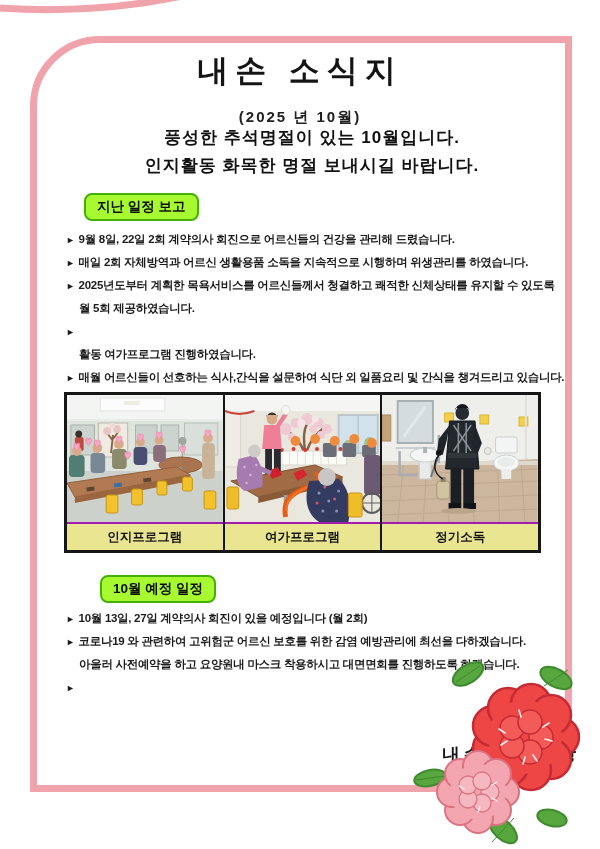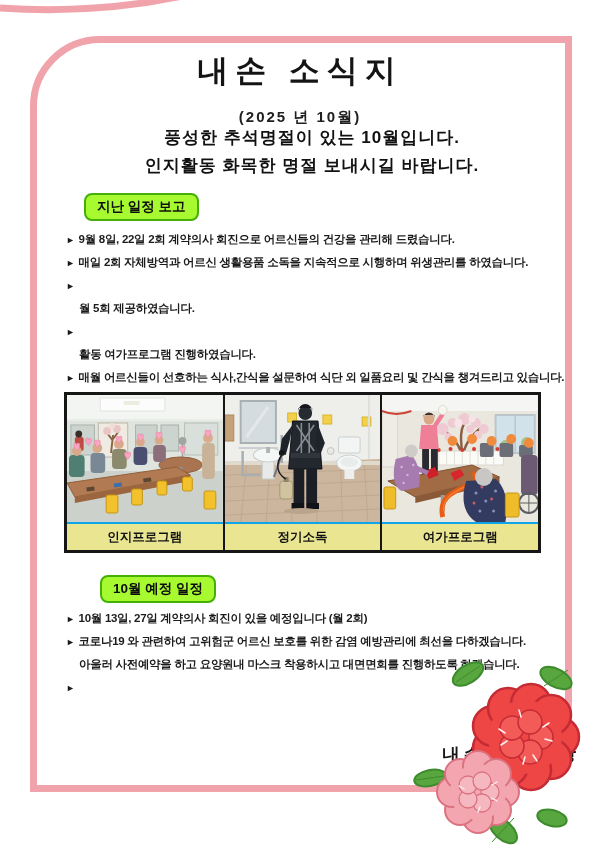--- a/index.html
+++ b/index.html
@@ -48,21 +48,21 @@
   .cont { padding-left:13px; }
   
   .photo-board {
     position:absolute; left:64px; top:392px; width:477px; height:161px;
     display:flex; gap:2px; border:3px solid #161616; background:#161616; z-index:2;
   }
   .photo-cell { flex:1; min-width:0; display:flex; flex-direction:column; }
   .photo-img { height:127px; overflow:hidden; background:#dfe4df; }
   .photo-img svg { display:block; width:100%; height:127px; }
   .photo-caption {
-    flex:1; background:#E9E591; border-top:2px solid #0ea5e9;
+    flex:1; background:#E9E591; border-top:2px solid #a21caf;
     display:flex; align-items:center; justify-content:center;
     font-size:12.5px; font-weight:bold; color:#111;
   }
   .signature {
     position:absolute; top:742px; left:0; width:580px; text-align:right;
     font-size:17.5px; font-weight:bold; letter-spacing:4px; color:#161616; z-index:2;
   }
   .flowers { position:absolute; left:400px; top:650px; z-index:5; }
 </style>
 </head>
@@ -88,20 +88,21 @@
     <div class="line">
         <span class="marker">►</span>
         <span>9월 8일, 22일 2회 계약의사 회진으로 어르신들의 건강을 관리해 드렸습니다.</span>
       </div>
     <div class="line">
         <span class="marker">►</span>
         <span>매일 2회 자체방역과 어르신 생활용품 소독을 지속적으로 시행하며 위생관리를 하였습니다.</span>
       </div>
     <div class="line">
         <span class="marker">►</span>
+        <span>2025년도부터 계획한 목욕서비스를  어르신들께서 청결하고 쾌적한 신체상태를 유지할 수 있도록</span>
       </div>
     <div class="line cont">
         <span>월 5회 제공하였습니다.</span>
       </div>
     <div class="line">
         <span class="marker">►</span>
       </div>
     <div class="line cont">
         <span>활동 여가프로그램 진행하였습니다.</span>
       </div>
@@ -171,84 +172,20 @@
             <use href="#ht" transform="translate(75,40)"></use>
             <use href="#ht" transform="translate(94,38)"></use>
             <use href="#ht" transform="translate(118,52)"></use>
             <use href="#ht" transform="translate(144,36)"></use>
             <use href="#ht" transform="translate(62,58)"></use>
             <use href="#ht" transform="translate(22,44)"></use>
           </g>
         </svg>
       </div>
       <div class="photo-caption">인지프로그램</div>
-    </div>
-
-    <div class="photo-cell">
-      <div class="photo-img">
-        <svg viewBox="0 0 159 127" preserveAspectRatio="none">
-          <rect x="0" y="0" width="159" height="127" fill="#EEEFEB"></rect>
-          <polygon points="0,70 159,64 159,127 0,127" fill="#CDB69E"></polygon>
-          <g stroke="#BCA58D" stroke-width="0.8">
-            <line x1="0" y1="80" x2="159" y2="74"></line>
-              <line x1="0" y1="92" x2="159" y2="86"></line>
-            <line x1="0" y1="106" x2="159" y2="100"></line>
-              <line x1="0" y1="120" x2="159" y2="114"></line>
-            <line x1="22" y1="70" x2="16" y2="127"></line>
-              <line x1="46" y1="69" x2="42" y2="127"></line>
-            <line x1="70" y1="68" x2="68" y2="127"></line>
-              <line x1="94" y1="67" x2="94" y2="127"></line>
-            <line x1="118" y1="66" x2="120" y2="127"></line>
-              <line x1="142" y1="65" x2="146" y2="127"></line>
-          </g>
-          <rect x="0" y="66" width="159" height="4" fill="#DFD9CE"></rect>
-          <rect x="16" y="6" width="36" height="42" fill="#D4DCE0" stroke="#A8B0B4" stroke-width="2"></rect>
-          <line x1="22" y1="42" x2="44" y2="12" stroke="#E2E8EB" stroke-width="3"></line>
-          <rect x="0" y="20" width="9" height="26" fill="#C5A277" stroke="#AE8B5F"></rect>
-          <rect x="14" y="52" width="40" height="2" fill="#C9CFD2"></rect>
-          <path d="M18,56 L18,80 L36,80 M58,40 L58,68" stroke="#A7AEB2" stroke-width="2.5" fill="none"></path>
-          <rect x="38" y="64" width="12" height="20" fill="#E8EAE9" stroke="#C6CCCA"></rect>
-          <ellipse cx="44" cy="60" rx="15" ry="7" fill="#F5F7F6" stroke="#C9CFCD" stroke-width="1.2"></ellipse>
-          <rect x="42" y="52" width="4" height="6" fill="#AEB4B6"></rect>
-          <rect x="116" y="42" width="22" height="16" rx="2" fill="#F3F5F4" stroke="#C9CFCD"></rect>
-          <ellipse cx="127" cy="68" rx="13" ry="8" fill="#F5F7F6" stroke="#C9CFCD"></ellipse>
-          <ellipse cx="127" cy="67" rx="9" ry="5" fill="#E8ECEA"></ellipse>
-          <rect x="122" y="74" width="10" height="10" fill="#EDEFEE"></rect>
-          <circle cx="108" cy="56" r="3.5" fill="#E8E8E6" stroke="#C2C2C0"></circle>
-          <g fill="#F3D04C" stroke="#D8B52F">
-            <rect x="64" y="18" width="9" height="9"></rect>
-              <rect x="100" y="20" width="9" height="9"></rect>
-              <rect x="140" y="22" width="9" height="9"></rect>
-          </g>
-          <rect x="146" y="0" width="2" height="64" fill="#DEDFDA"></rect>
-          <circle cx="82" cy="18" r="7" fill="#262B31"></circle>
-          <path d="M75,16 A7,7 0 0 1 89,16 L89,13 L75,13 Z" fill="#14181C"></path>
-          <path d="M69,26 L95,26 L99,74 L65,74 Z" fill="#23272E" stroke="#101317"></path>
-          <g stroke="#878D93" stroke-width="1.6">
-            <line x1="73" y1="30" x2="91" y2="56"></line>
-              <line x1="91" y1="30" x2="73" y2="56"></line>
-            <line x1="78" y1="28" x2="78" y2="60"></line>
-              <line x1="86" y1="28" x2="86" y2="60"></line>
-          </g>
-          <rect x="67" y="58" width="30" height="5" fill="#31353C"></rect>
-          <path d="M69,30 L58,44 L56,58 L62,60 L66,46 Z" fill="#1F232A"></path>
-          <path d="M95,30 L102,48 L98,58 L92,50 Z" fill="#1F232A"></path>
-          <circle cx="58" cy="58" r="3" fill="#14171B"></circle>
-          <line x1="58" y1="60" x2="50" y2="82" stroke="#70767C" stroke-width="2"></line>
-          <rect x="70" y="74" width="11" height="34" fill="#1B1F25"></rect>
-            <rect x="83" y="74" width="11" height="34" fill="#1B1F25"></rect>
-          <rect x="68" y="108" width="13" height="6" fill="#101318"></rect>
-            <rect x="83" y="108" width="13" height="6" fill="#101318"></rect>
-          <ellipse cx="78" cy="116" rx="18" ry="3" fill="#B9A48C"></ellipse>
-          <rect x="56" y="86" width="13" height="18" rx="3" fill="#CFC3A0" stroke="#A69874"></rect>
-          <rect x="60" y="82" width="5" height="5" fill="#8D8468"></rect>
-          <path d="M62,84 C52,78 52,68 58,60" stroke="#16181C" stroke-width="1.5" fill="none"></path>
-        </svg>
-      </div>
-      <div class="photo-caption">정기소독</div>
     </div>
 
     <div class="photo-cell">
       <div class="photo-img">
         <svg viewBox="0 0 159 127" preserveAspectRatio="none">
           <rect x="0" y="0" width="159" height="127" fill="#EAE7DF"></rect>
           <rect x="0" y="0" width="159" height="16" fill="#F5F6F3"></rect>
           <rect x="116" y="20" width="40" height="38" fill="#D2E2EA" stroke="#BCC6CA" stroke-width="2"></rect>
           <line x1="136" y1="20" x2="136" y2="58" stroke="#BCC6CA" stroke-width="1.5"></line>
           <circle cx="126" cy="50" r="5" fill="#A8C08A"></circle>
@@ -338,20 +275,84 @@
           <rect x="142" y="60" width="17" height="40" rx="4" fill="#6C5A74"></rect>
           <circle cx="150" cy="108" r="10" fill="none" stroke="#5A5D60" stroke-width="2"></circle>
           <line x1="150" y1="98" x2="150" y2="118" stroke="#5A5D60" stroke-width="1"></line>
           <line x1="140" y1="108" x2="159" y2="108" stroke="#5A5D60" stroke-width="1"></line>
           <rect x="2" y="92" width="12" height="22" rx="2" fill="#EFBD2A" stroke="#C59714"></rect>
           <rect x="126" y="98" width="14" height="24" rx="2" fill="#EFBD2A" stroke="#C59714"></rect>
         </svg>
       </div>
       <div class="photo-caption">여가프로그램</div>
     </div>
+
+    <div class="photo-cell">
+      <div class="photo-img">
+        <svg viewBox="0 0 159 127" preserveAspectRatio="none">
+          <rect x="0" y="0" width="159" height="127" fill="#EEEFEB"></rect>
+          <polygon points="0,70 159,64 159,127 0,127" fill="#CDB69E"></polygon>
+          <g stroke="#BCA58D" stroke-width="0.8">
+            <line x1="0" y1="80" x2="159" y2="74"></line>
+              <line x1="0" y1="92" x2="159" y2="86"></line>
+            <line x1="0" y1="106" x2="159" y2="100"></line>
+              <line x1="0" y1="120" x2="159" y2="114"></line>
+            <line x1="22" y1="70" x2="16" y2="127"></line>
+              <line x1="46" y1="69" x2="42" y2="127"></line>
+            <line x1="70" y1="68" x2="68" y2="127"></line>
+              <line x1="94" y1="67" x2="94" y2="127"></line>
+            <line x1="118" y1="66" x2="120" y2="127"></line>
+              <line x1="142" y1="65" x2="146" y2="127"></line>
+          </g>
+          <rect x="0" y="66" width="159" height="4" fill="#DFD9CE"></rect>
+          <rect x="16" y="6" width="36" height="42" fill="#D4DCE0" stroke="#A8B0B4" stroke-width="2"></rect>
+          <line x1="22" y1="42" x2="44" y2="12" stroke="#E2E8EB" stroke-width="3"></line>
+          <rect x="0" y="20" width="9" height="26" fill="#C5A277" stroke="#AE8B5F"></rect>
+          <rect x="14" y="52" width="40" height="2" fill="#C9CFD2"></rect>
+          <path d="M18,56 L18,80 L36,80 M58,40 L58,68" stroke="#A7AEB2" stroke-width="2.5" fill="none"></path>
+          <rect x="38" y="64" width="12" height="20" fill="#E8EAE9" stroke="#C6CCCA"></rect>
+          <ellipse cx="44" cy="60" rx="15" ry="7" fill="#F5F7F6" stroke="#C9CFCD" stroke-width="1.2"></ellipse>
+          <rect x="42" y="52" width="4" height="6" fill="#AEB4B6"></rect>
+          <rect x="116" y="42" width="22" height="16" rx="2" fill="#F3F5F4" stroke="#C9CFCD"></rect>
+          <ellipse cx="127" cy="68" rx="13" ry="8" fill="#F5F7F6" stroke="#C9CFCD"></ellipse>
+          <ellipse cx="127" cy="67" rx="9" ry="5" fill="#E8ECEA"></ellipse>
+          <rect x="122" y="74" width="10" height="10" fill="#EDEFEE"></rect>
+          <circle cx="108" cy="56" r="3.5" fill="#E8E8E6" stroke="#C2C2C0"></circle>
+          <g fill="#F3D04C" stroke="#D8B52F">
+            <rect x="64" y="18" width="9" height="9"></rect>
+              <rect x="100" y="20" width="9" height="9"></rect>
+              <rect x="140" y="22" width="9" height="9"></rect>
+          </g>
+          <rect x="146" y="0" width="2" height="64" fill="#DEDFDA"></rect>
+          <circle cx="82" cy="18" r="7" fill="#262B31"></circle>
+          <path d="M75,16 A7,7 0 0 1 89,16 L89,13 L75,13 Z" fill="#14181C"></path>
+          <path d="M69,26 L95,26 L99,74 L65,74 Z" fill="#23272E" stroke="#101317"></path>
+          <g stroke="#878D93" stroke-width="1.6">
+            <line x1="73" y1="30" x2="91" y2="56"></line>
+              <line x1="91" y1="30" x2="73" y2="56"></line>
+            <line x1="78" y1="28" x2="78" y2="60"></line>
+              <line x1="86" y1="28" x2="86" y2="60"></line>
+          </g>
+          <rect x="67" y="58" width="30" height="5" fill="#31353C"></rect>
+          <path d="M69,30 L58,44 L56,58 L62,60 L66,46 Z" fill="#1F232A"></path>
+          <path d="M95,30 L102,48 L98,58 L92,50 Z" fill="#1F232A"></path>
+          <circle cx="58" cy="58" r="3" fill="#14171B"></circle>
+          <line x1="58" y1="60" x2="50" y2="82" stroke="#70767C" stroke-width="2"></line>
+          <rect x="70" y="74" width="11" height="34" fill="#1B1F25"></rect>
+            <rect x="83" y="74" width="11" height="34" fill="#1B1F25"></rect>
+          <rect x="68" y="108" width="13" height="6" fill="#101318"></rect>
+            <rect x="83" y="108" width="13" height="6" fill="#101318"></rect>
+          <ellipse cx="78" cy="116" rx="18" ry="3" fill="#B9A48C"></ellipse>
+          <rect x="56" y="86" width="13" height="18" rx="3" fill="#CFC3A0" stroke="#A69874"></rect>
+          <rect x="60" y="82" width="5" height="5" fill="#8D8468"></rect>
+          <path d="M62,84 C52,78 52,68 58,60" stroke="#16181C" stroke-width="1.5" fill="none"></path>
+        </svg>
+      </div>
+      <div class="photo-caption">정기소독</div>
+    </div>
   </div>
 
   <div class="sec-label second">10월 예정 일정</div>
 
   <div class="bullets second">
     <div class="line">
         <span class="marker">►</span>
         <span>10월 13일, 27일 계약의사 회진이 있을 예정입니다 (월 2회)</span>
       </div>
     <div class="line">

